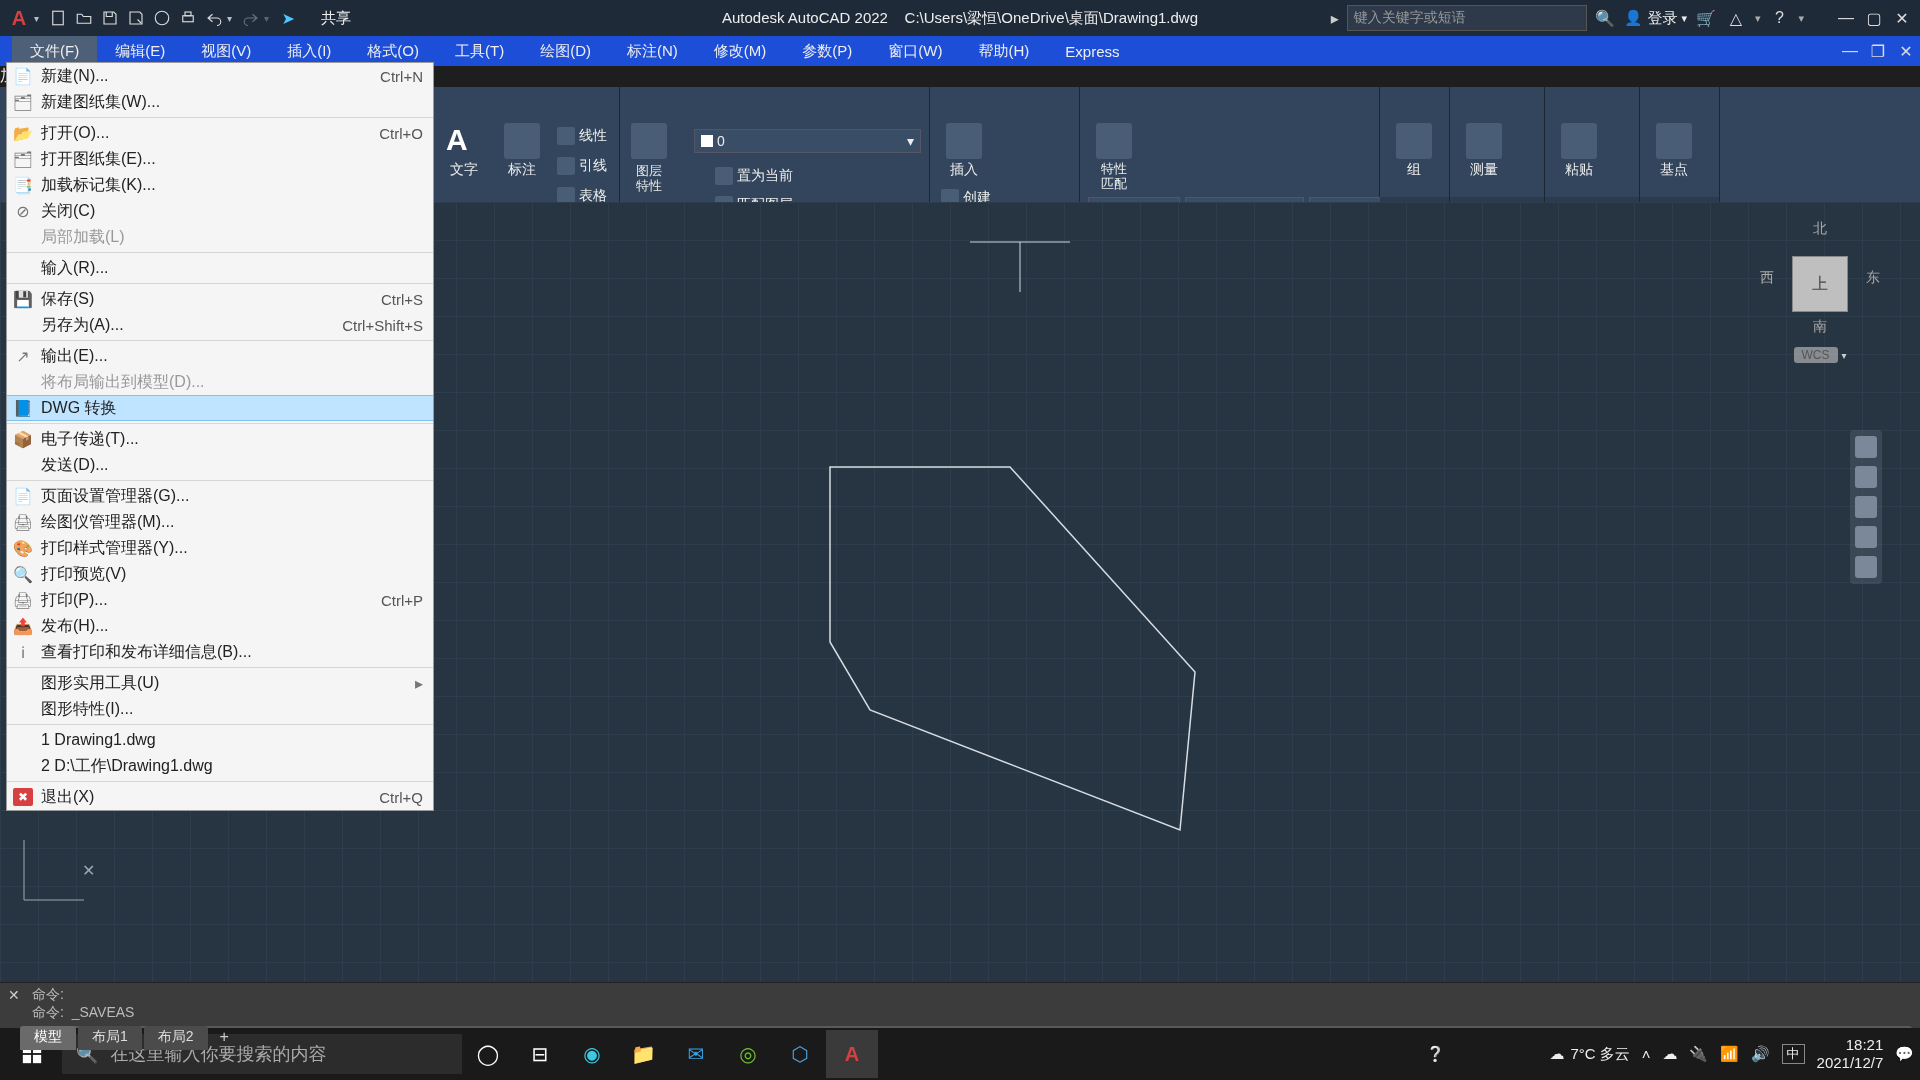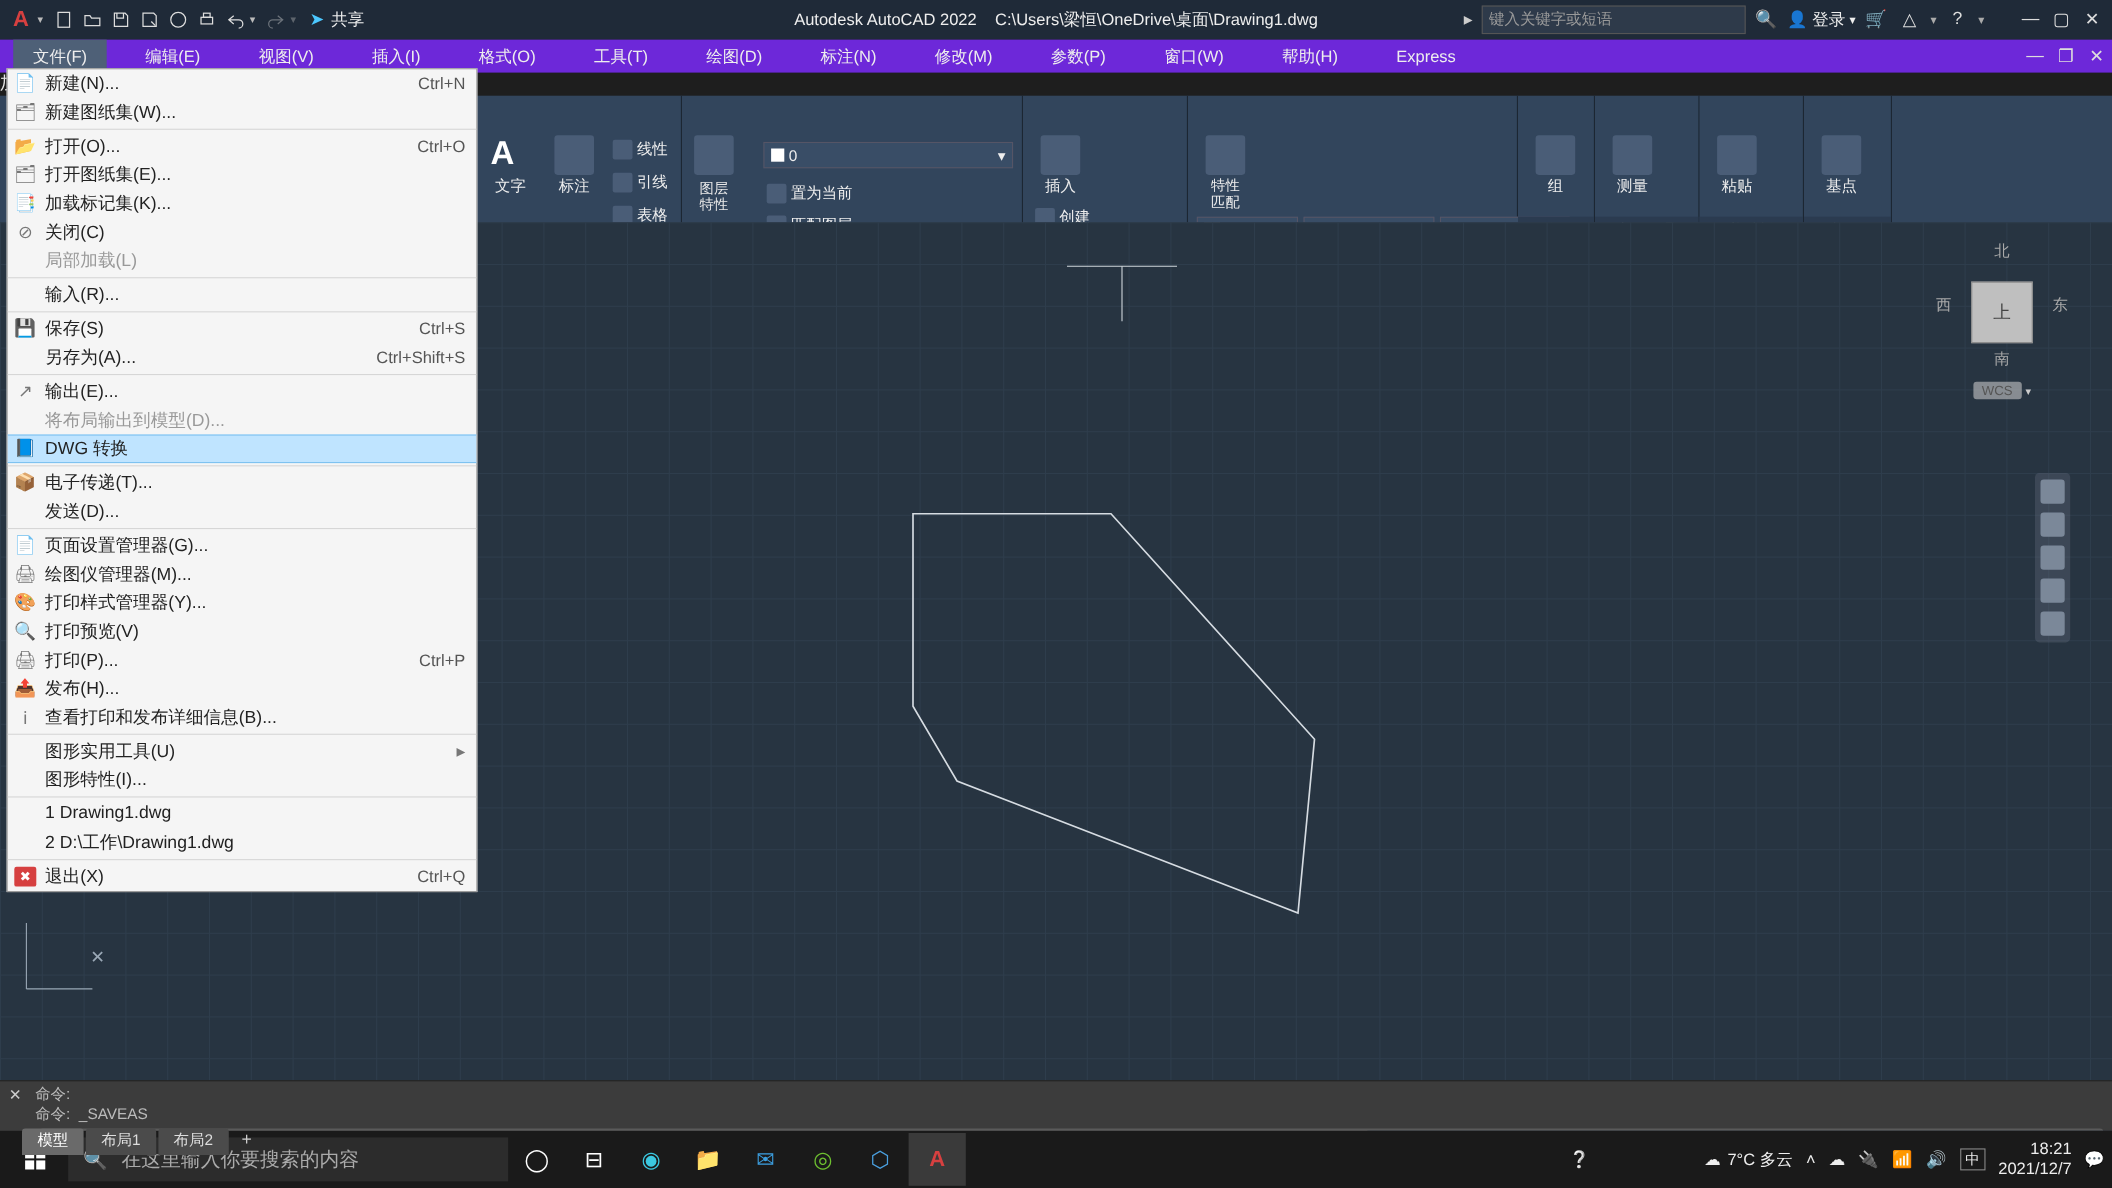--- a/index.html
+++ b/index.html
@@ -7,32 +7,32 @@
 
 
 #wrap { width: 1920px; height: 1080px; transform: scale(1.0); transform-origin: top left; }
 
 
 .titlebar { height: 36px; background: #1f2a38; display: flex; align-items: center; padding: 0 4px; }
 .titlebar .logo { width: 22px; height: 22px; display: inline-flex; align-items: center; justify-content: center; color: #d64040; font-weight: 900; font-size: 20px; margin: 0 4px; }
 .titlebar .dd { font-size: 10px; color: #bbb; margin-right: 6px; }
 .titlebar .qat-btn { width: 26px; height: 26px; display: inline-flex; align-items: center; justify-content: center; color: #ddd; }
 .titlebar .qat-btn svg { width: 18px; height: 18px; stroke: #ddd; fill: none; stroke-width: 1.5; }
-.titlebar .share { color: #eee; font-size: 15px; margin-left: 0; }
+.titlebar .share { color: #eee; font-size: 15px; margin-left: 20px; }
 .titlebar .title-text { position: absolute; left: 50%; transform: translateX(-50%); color: #eee; font-size: 15px; white-space: nowrap; }
 .titlebar .right { margin-left: auto; display: flex; align-items: center; gap: 8px; }
 .titlebar .search { display: flex; align-items: center; background: #2e3a4a; border: 1px solid #555; height: 26px; width: 240px; padding: 0 6px; }
 .titlebar .search span { color: #999; font-size: 14px; }
 .titlebar .mbtn { width: 22px; height: 22px; display: inline-flex; align-items: center; justify-content: center; color: #ddd; font-size: 16px; }
 .titlebar .user { display: flex; align-items: center; gap: 4px; color: #eee; font-size: 15px; }
 .titlebar .minmax { display: flex; margin-left: 20px; }
 .titlebar .minmax div { width: 28px; height: 22px; display: inline-flex; align-items: center; justify-content: center; color: #ddd; }
 
 
-.menubar { height: 30px; background: #6d28d9; display: flex; align-items: stretch; padding-left: 12px; gap: 17px; }
+.menubar { height: 30px; background: #1d4ed8; display: flex; align-items: stretch; padding-left: 12px; }
 .menubar .mi { padding: 0 18px; display: flex; align-items: center; font-size: 15px; color: #eee; }
 .menubar .mi.active { background: #4e6077; }
 .menubar .mmx { margin-left: auto; display: flex; }
 .menubar .mmx div { width: 28px; display: flex; align-items: center; justify-content: center; color: #ddd; }
 
 
 .ribbon { height: 136px; background: #32455c; display: flex; }
 .ribbon .panel { border-right: 1px solid #1c2632; display: flex; flex-direction: column; padding-top: 32px; }
 .ribbon .panel .body { flex: 1; display: flex; align-items: flex-start; padding: 4px 8px; gap: 6px; flex-wrap: wrap; }
 .ribbon .panel .title { height: 26px; display: flex; align-items: center; justify-content: center; font-size: 14px; color: #ccc; background: #2b3b50; }
@@ -273,21 +273,21 @@
         <span class="ic" style="background:#d9c24f"></span>
         <span class="ic"></span>
         <div class="combo" style="flex:1">
           <span style="display:flex;align-items:center;gap:4px">
                 <span style="width:12px;height:12px;background:#fff;display:inline-block"></span>
                 <span>0</span>
               </span>
           <span>▾</span>
         </div>
       </div>
-      <div style="display:flex;gap:0">
+      <div style="display:flex;gap:18px">
         <div style="width:42px;text-align:center;font-size:13px;line-height:15px">图层
 特性</div>
         <div style="display:flex;flex-direction:column;gap:3px;flex:1">
           <div style="display:flex;gap:6px">
             <span class="ic"></span>
                 <span class="ic"></span>
                 <span class="ic"></span>
                 <span class="ic"></span>
             <div class="rbtn">
                   <span class="ic"></span>

